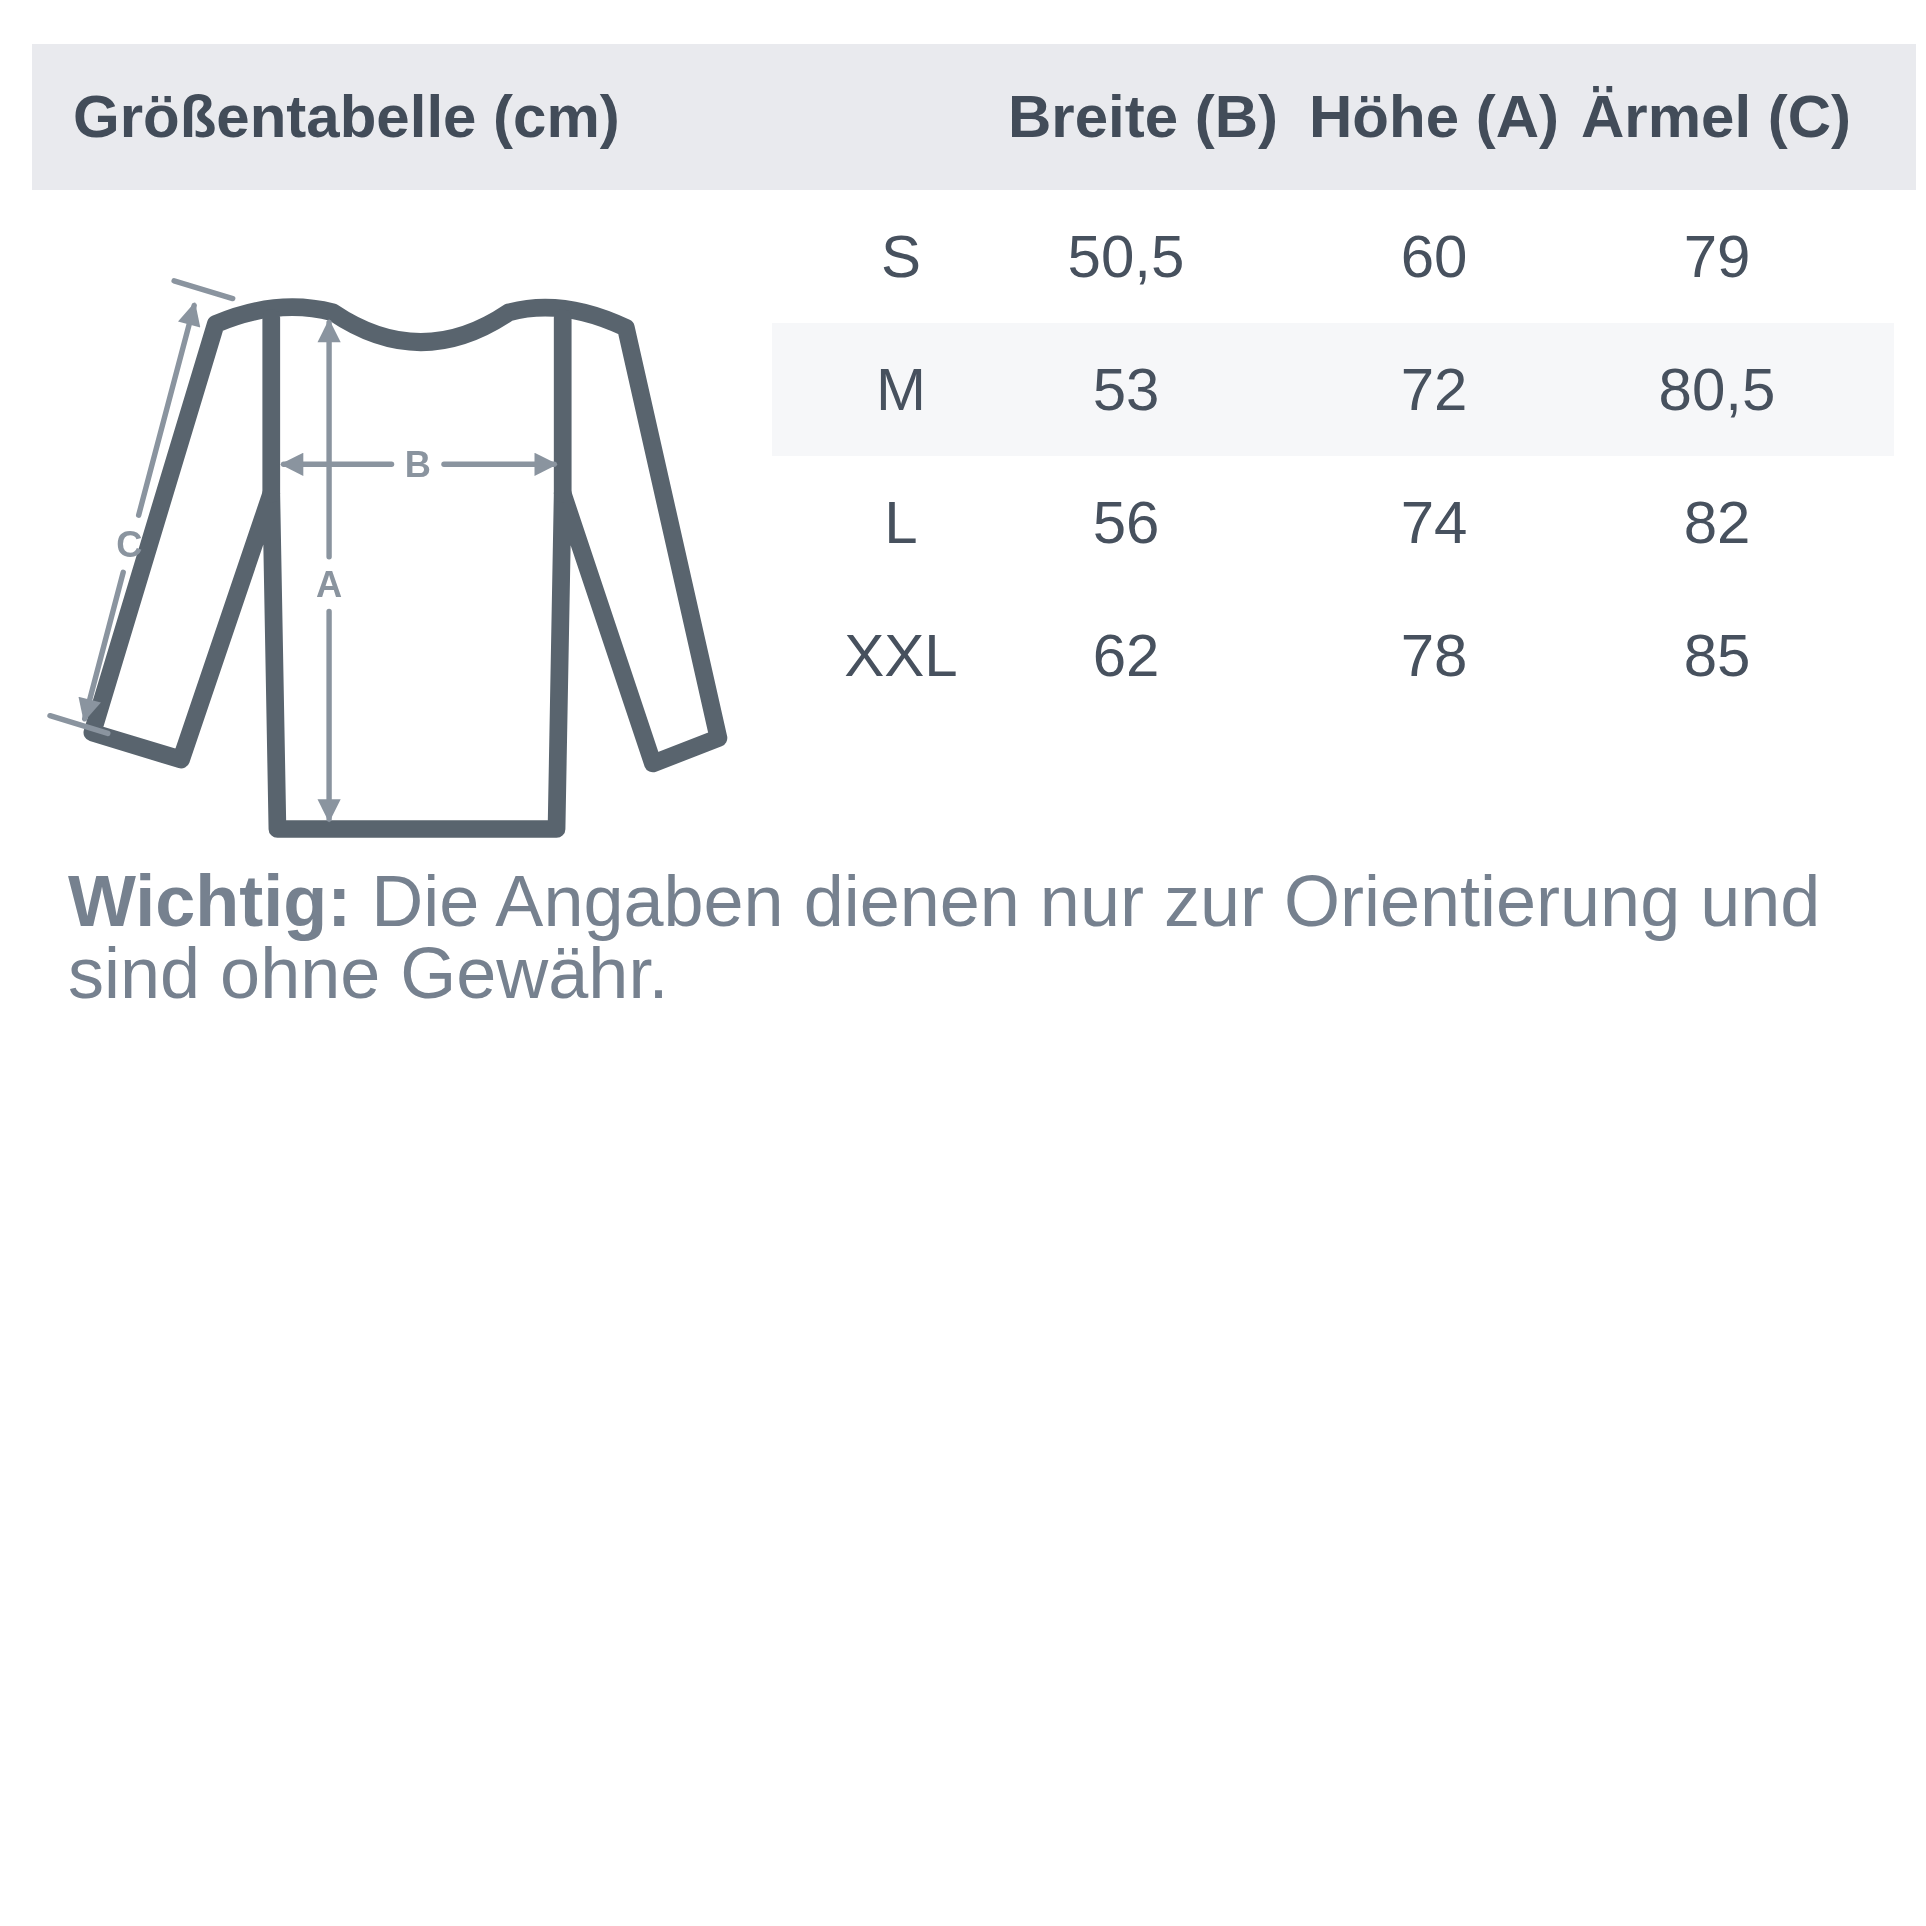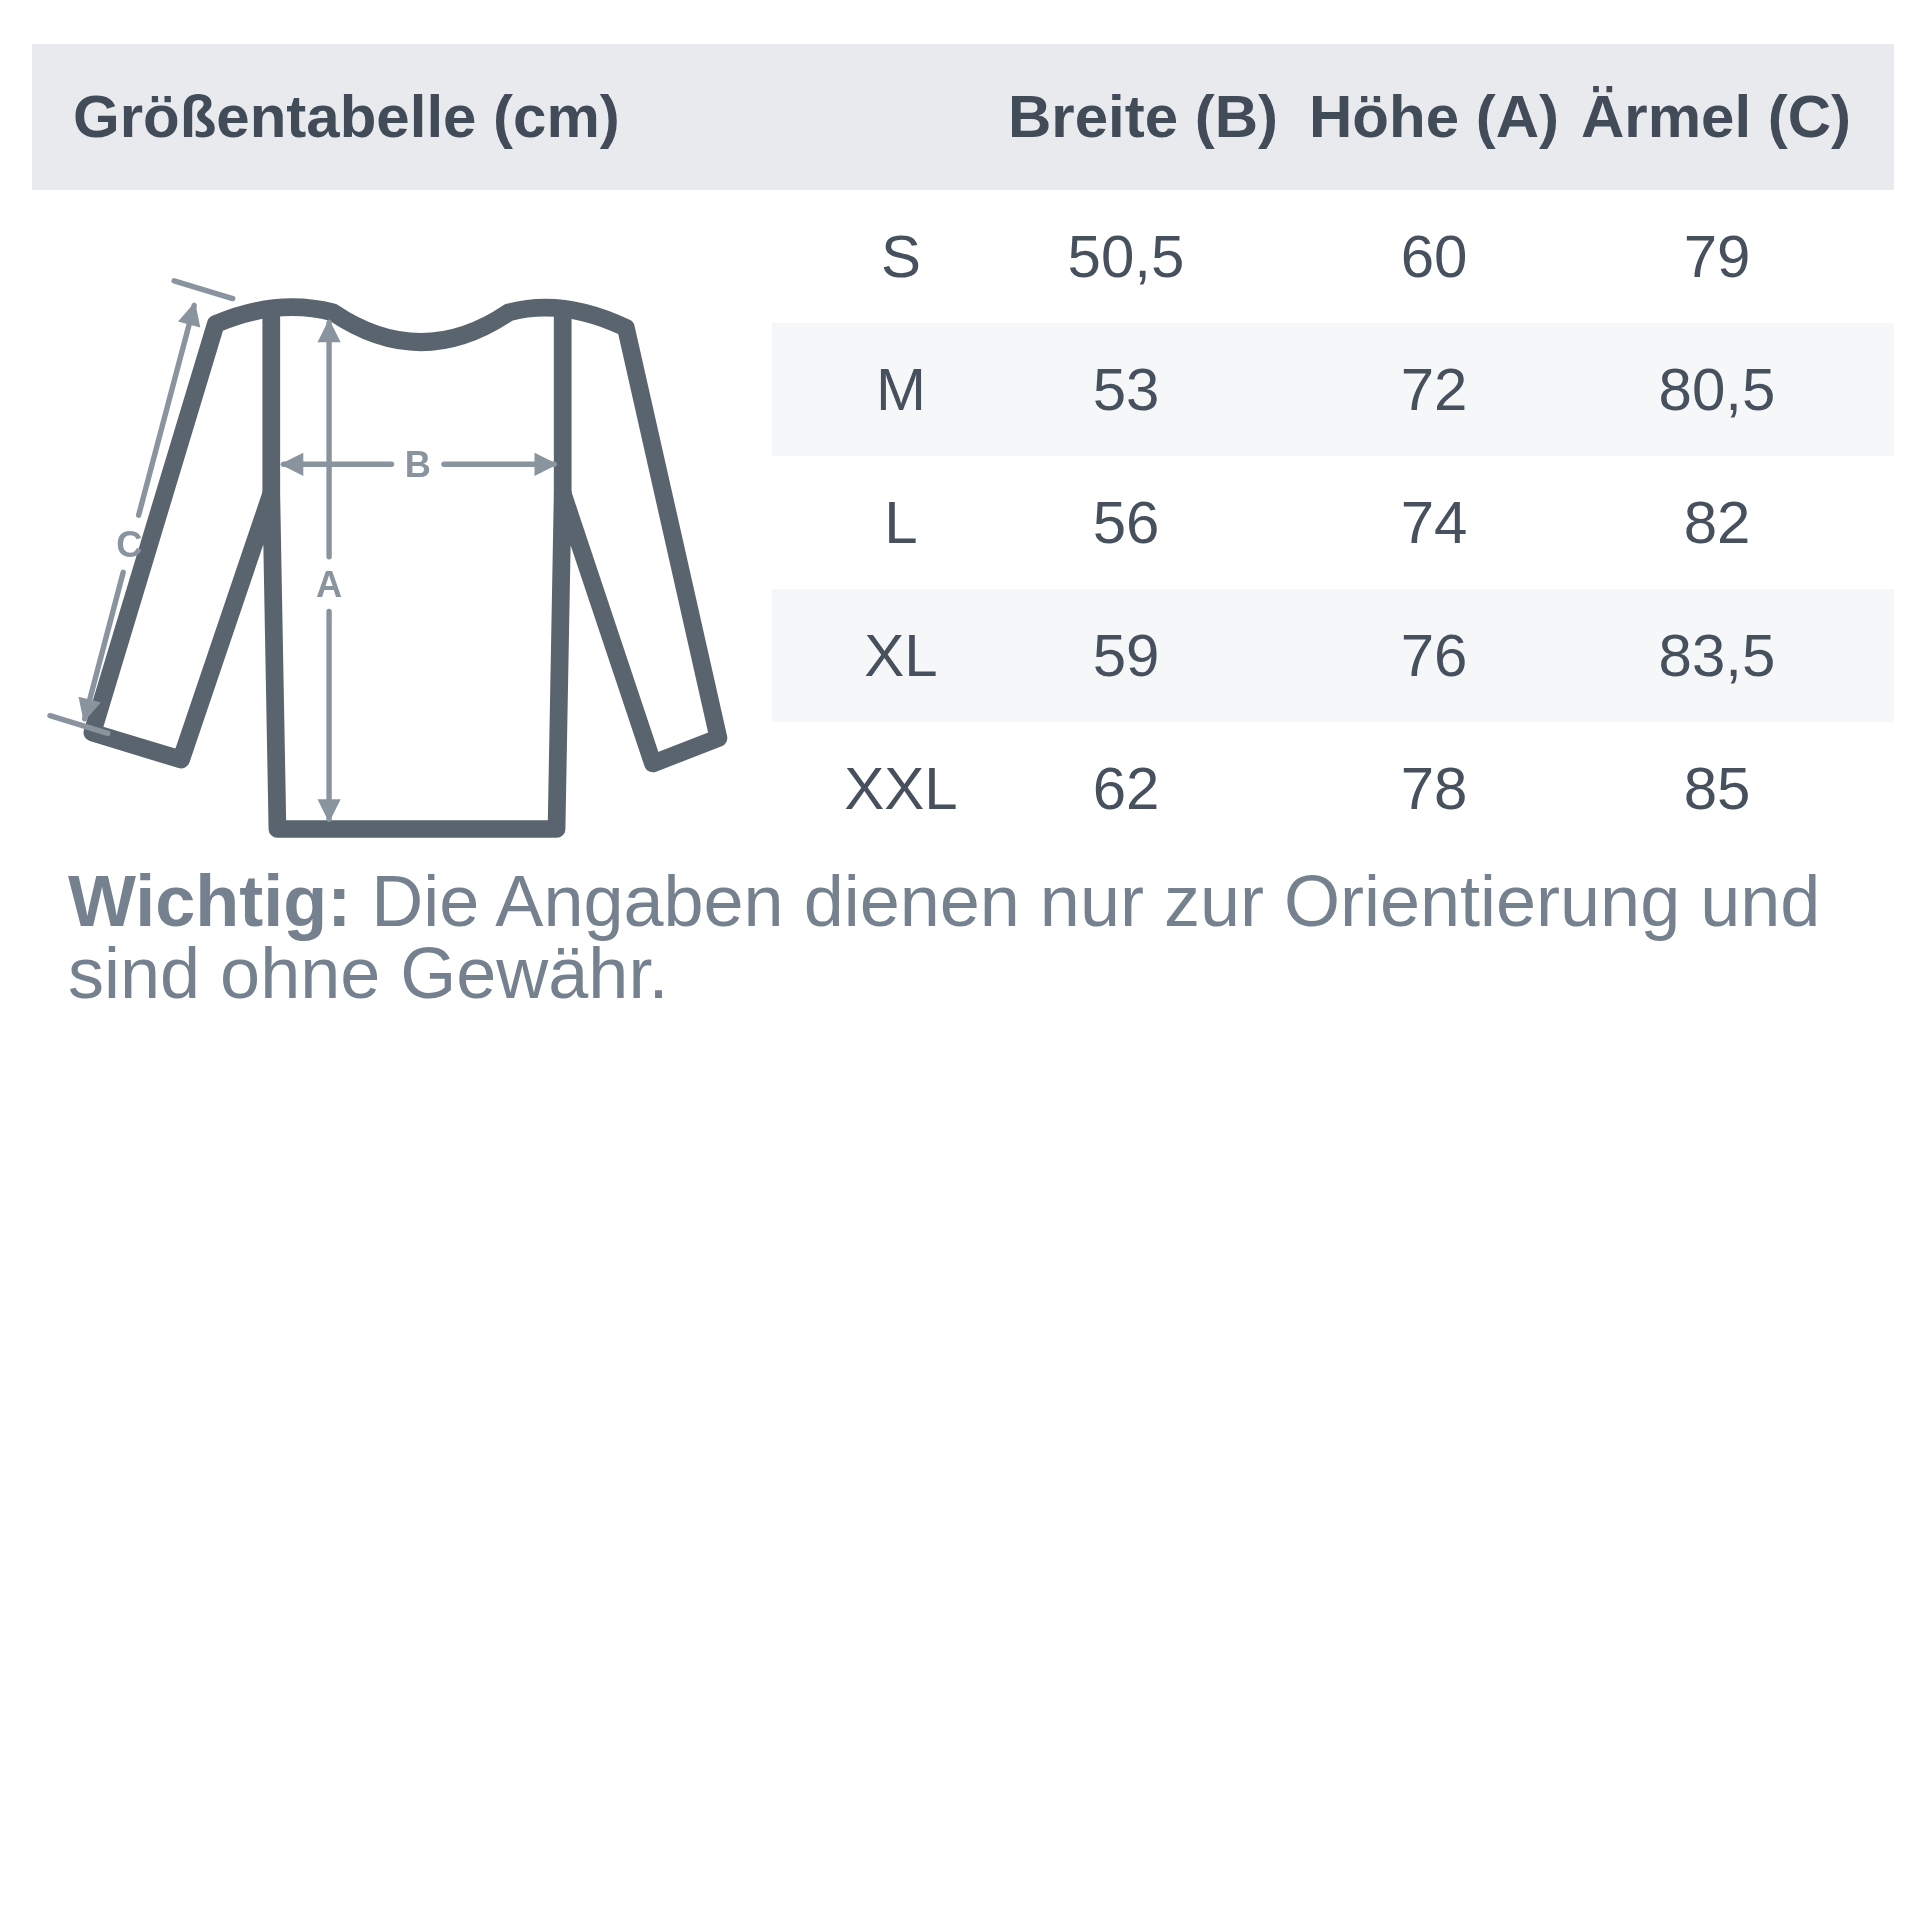--- a/index.html
+++ b/index.html
@@ -7,20 +7,21 @@
     position:relative;
     width:1926px;height:1926px;
     background:#ffffff;
     font-family:"Liberation Sans", sans-serif;
     overflow:hidden;
   }
   
   .header-bar{
     position:absolute;left:32px;top:44px;width:1862px;height:146px;
     background:#e9eaee;
+    padding-left:22px;
   }
   .header-title{
     position:absolute;left:41px;top:0;height:146px;line-height:146px;
     font-size:60px;font-weight:bold;color:#424c59;white-space:nowrap;
   }
   .col-head{
     position:absolute;top:0;height:146px;line-height:146px;
     font-size:60px;font-weight:bold;color:#424c59;white-space:nowrap;
     transform:translateX(-50%);
   }
@@ -77,26 +78,20 @@
       <span class="cell b">53</span>
       <span class="cell a">72</span>
       <span class="cell c">80,5</span>
     </div>
     <div class="trow">
       <span class="cell size">L</span>
       <span class="cell b">56</span>
       <span class="cell a">74</span>
       <span class="cell c">82</span>
     </div>
-    <div class="trow striped">
-      <span class="cell size">XL</span>
-      <span class="cell b">59</span>
-      <span class="cell a">76</span>
-      <span class="cell c">83,5</span>
-    </div>
     <div class="trow">
       <span class="cell size">XXL</span>
       <span class="cell b">62</span>
       <span class="cell a">78</span>
       <span class="cell c">85</span>
     </div>
   </div>
 
   <svg class="diagram" viewBox="0 0 1000 760">
     <defs>

